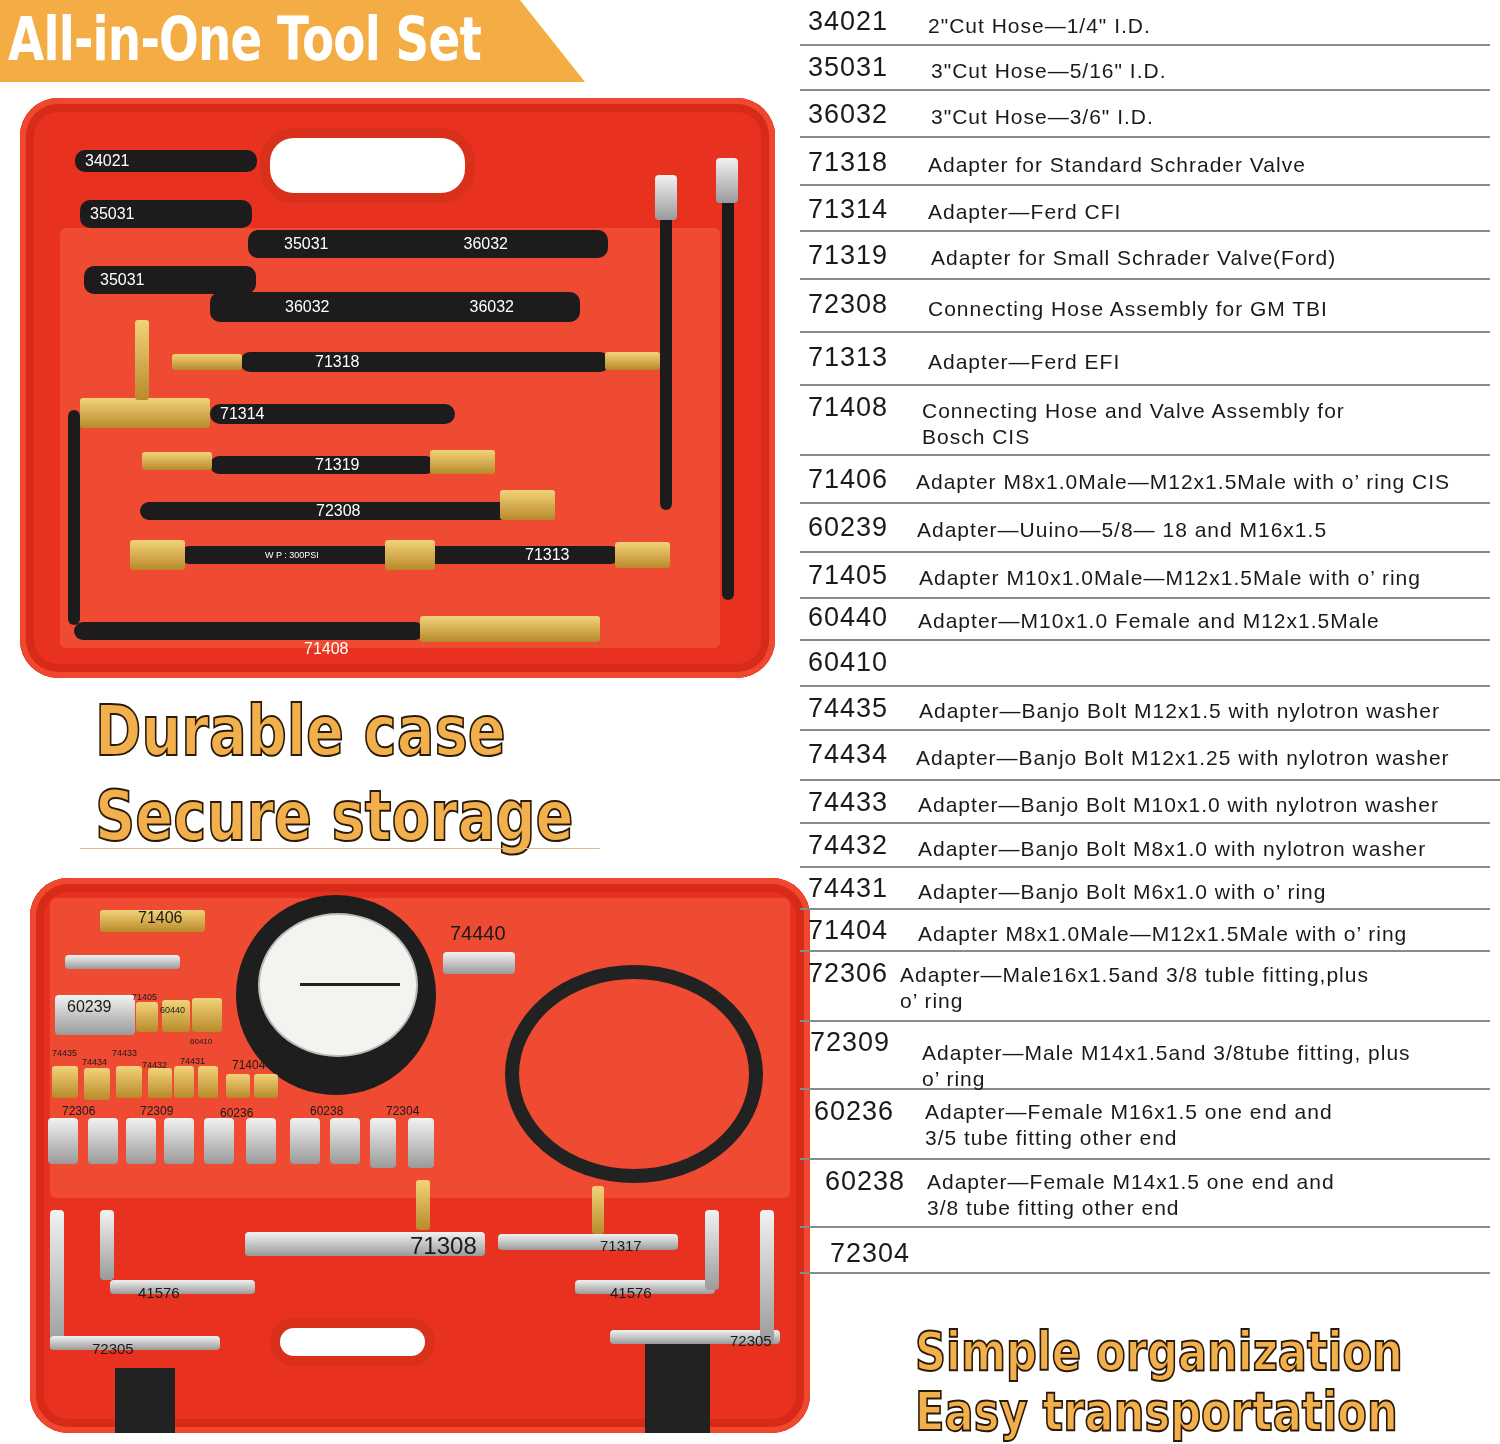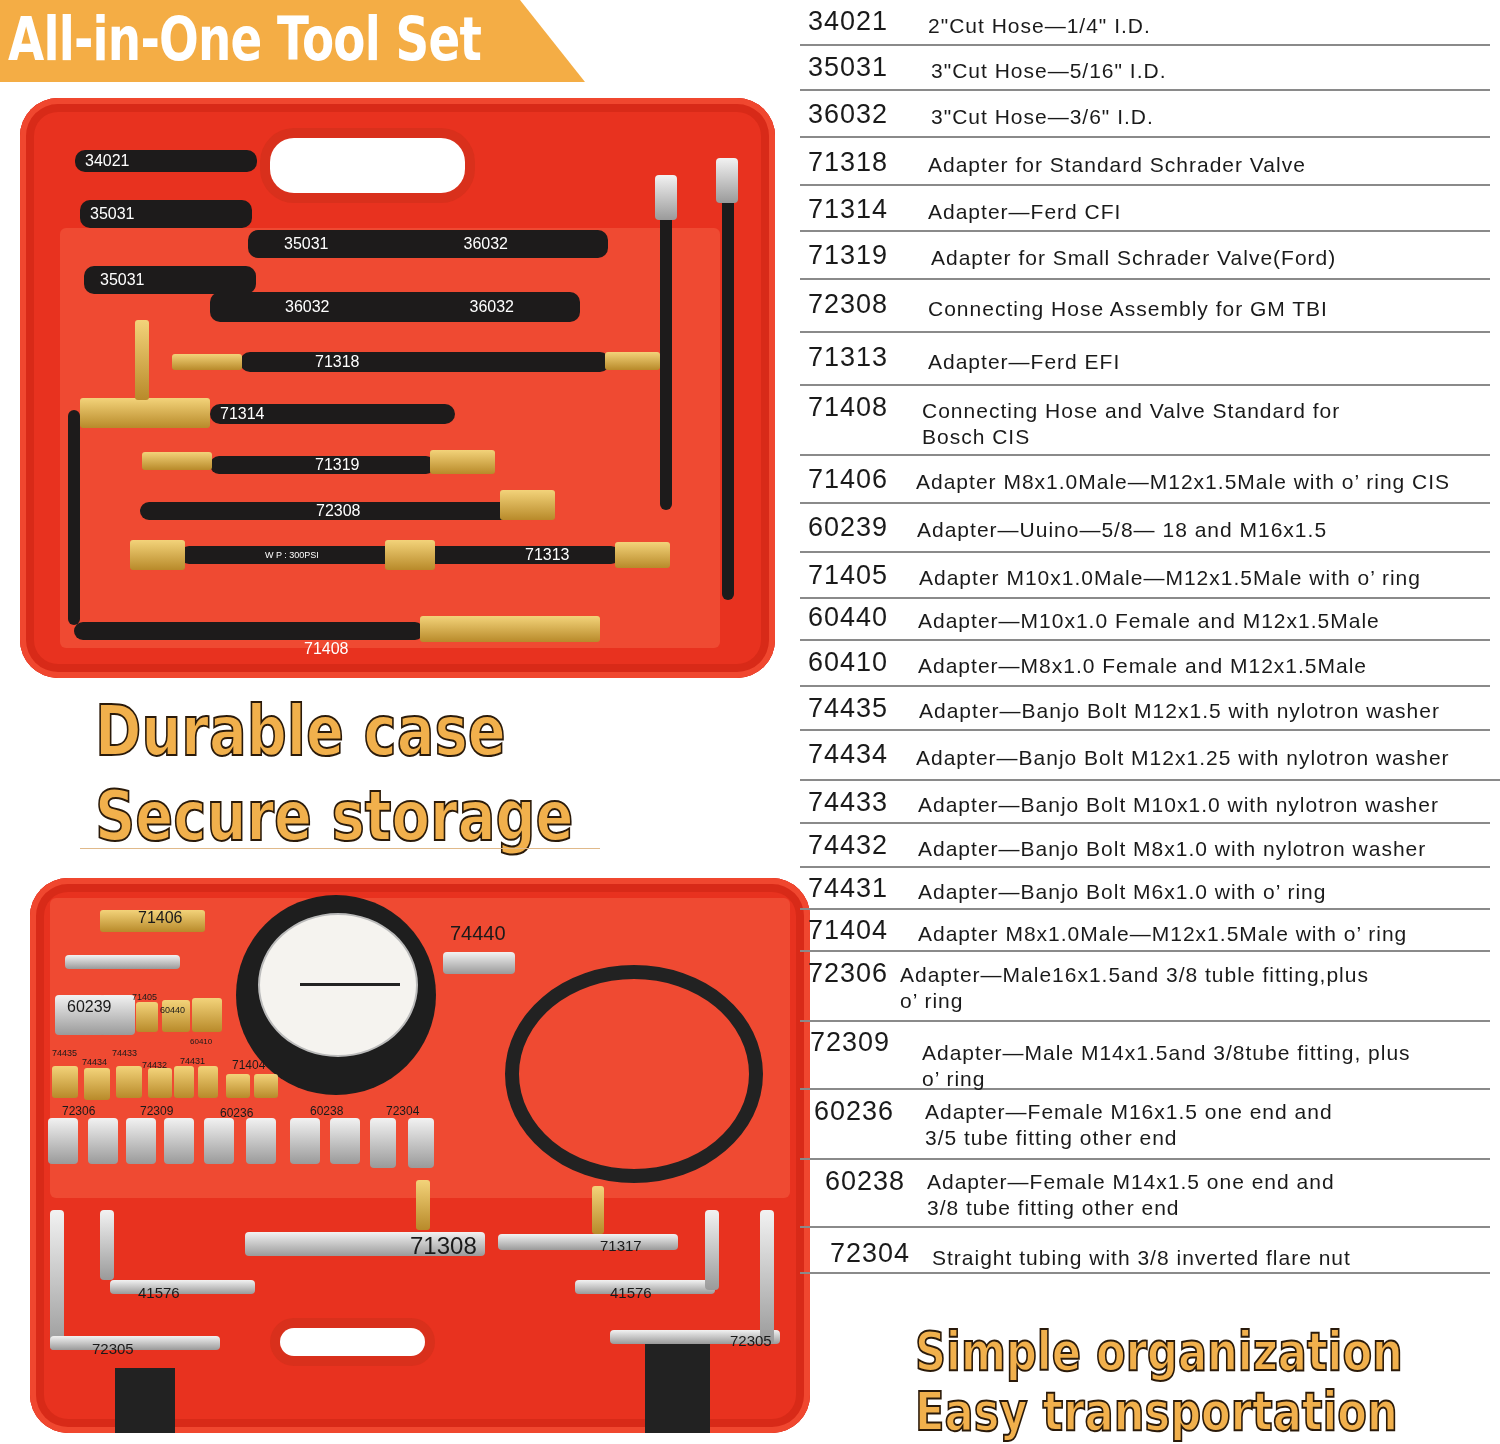--- a/index.html
+++ b/index.html
@@ -207,42 +207,41 @@
   <div class="row" style="top:280px;height:53px;">
       <span class="code" style="top:9px">72308</span>
       <span class="desc" style="top:16px">Connecting Hose Assembly for GM TBI</span>
     </div>
   <div class="row" style="top:333px;height:53px;">
       <span class="code" style="top:9px">71313</span>
       <span class="desc" style="top:16px">Adapter—Ferd EFI</span>
     </div>
   <div class="row" style="top:386px;height:70px;">
       <span class="code" style="top:6px">71408</span>
-      <span class="desc" style="top:12px;left:122px;white-space:pre">Connecting Hose and Valve Standard for
+      <span class="desc" style="top:12px;left:122px;white-space:pre">Connecting Hose and Valve Assembly for
 Bosch CIS</span>
     </div>
   <div class="row" style="top:456px;height:48px;">
       <span class="code" style="top:8px">71406</span>
       <span class="desc" style="top:13px;left:116px">Adapter M8x1.0Male—M12x1.5Male with o’ ring CIS</span>
     </div>
   <div class="row" style="top:504px;height:49px;">
       <span class="code" style="top:8px">60239</span>
       <span class="desc" style="top:13px;left:117px">Adapter—Uuino—5/8— 18 and M16x1.5</span>
     </div>
   <div class="row" style="top:553px;height:46px;">
       <span class="code" style="top:7px">71405</span>
       <span class="desc" style="top:12px;left:119px">Adapter M10x1.0Male—M12x1.5Male with o’ ring</span>
     </div>
   <div class="row" style="top:599px;height:42px;">
       <span class="code" style="top:3px">60440</span>
       <span class="desc" style="top:9px;left:118px">Adapter—M10x1.0 Female and M12x1.5Male</span>
     </div>
   <div class="row" style="top:641px;height:46px;">
       <span class="code" style="top:6px">60410</span>
-      <span class="desc" style="top:12px;left:118px">Adapter—M8x1.0 Female and M12x1.5Male</span>
     </div>
   <div class="row" style="top:687px;height:44px;">
       <span class="code" style="top:6px">74435</span>
       <span class="desc" style="top:11px;left:119px">Adapter—Banjo Bolt M12x1.5 with nylotron washer</span>
     </div>
   <div class="row" style="top:731px;height:50px;width:700px;">
       <span class="code" style="top:8px">74434</span>
       <span class="desc" style="top:14px;left:116px">Adapter—Banjo Bolt M12x1.25 with nylotron washer</span>
     </div>
   <div class="row" style="top:781px;height:43px;">
@@ -276,15 +275,14 @@
       <span class="desc" style="top:9px;left:125px;white-space:pre">Adapter—Female M16x1.5 one end and
 3/5 tube fitting other end</span>
     </div>
   <div class="row" style="top:1160px;height:68px;">
       <span class="code" style="top:6px;left:25px">60238</span>
       <span class="desc" style="top:9px;left:127px;white-space:pre">Adapter—Female M14x1.5 one end and
 3/8 tube fitting other end</span>
     </div>
   <div class="row" style="top:1228px;height:46px;">
       <span class="code" style="top:10px;left:30px">72304</span>
-      <span class="desc" style="top:17px;left:132px">Straight tubing with 3/8 inverted flare nut</span>
     </div>
 </div>
 
 </body></html>

